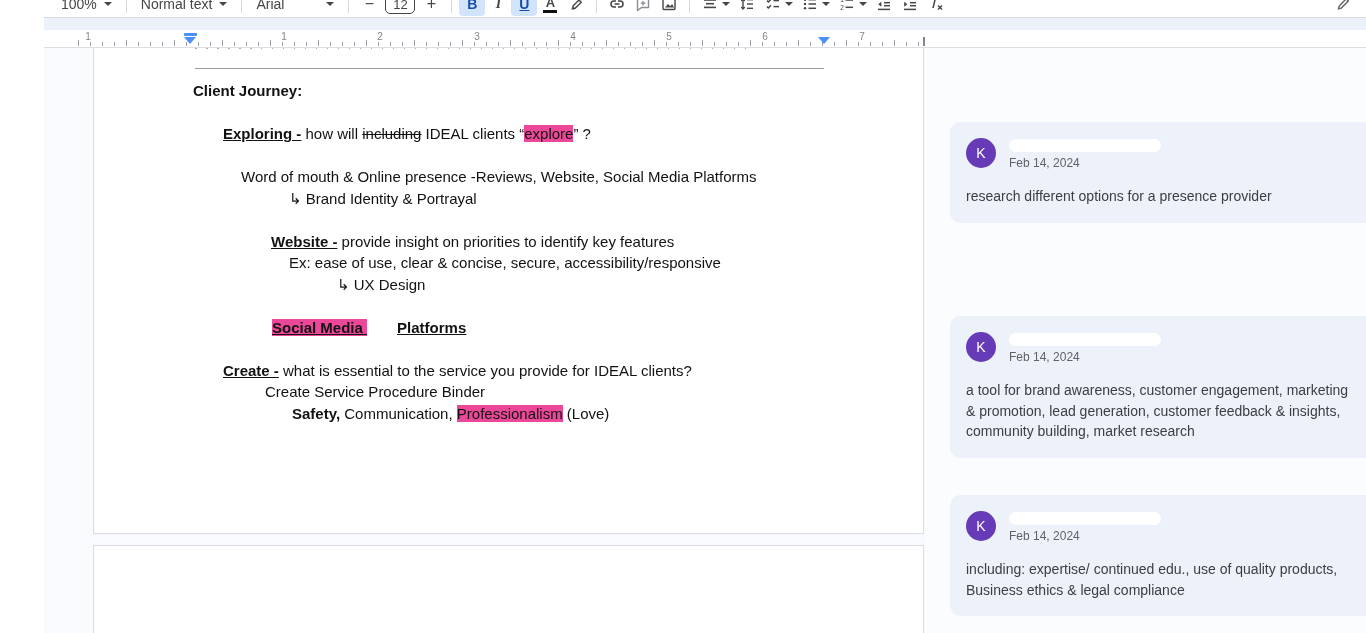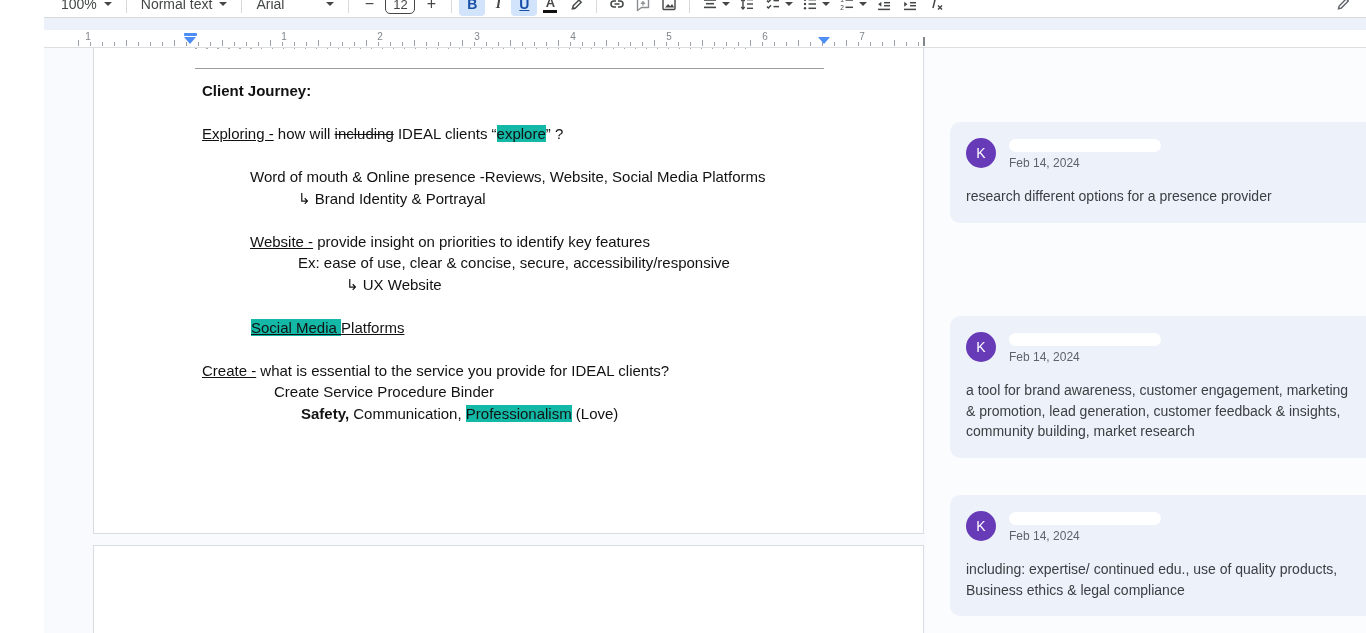--- a/index.html
+++ b/index.html
@@ -43,26 +43,26 @@
 
   
   .canvas { flex:1 1 auto; position:relative; overflow:hidden; }
   .doc-bg { position:absolute; left:0; top:0; width:882px; height:100%; background:#f8fafd; }
   .page { position:absolute; background:#fff; border:1px solid #d9dce1; }
   .page1 { left:49px; top:-6px; width:831px; height:492px; }
   .page2 { left:49px; top:497px; width:831px; height:320px; }
   .clipped-frag { position:absolute; left:101px; top:1px; width:560px; height:5px; overflow:hidden;
     background:repeating-linear-gradient(90deg, rgba(95,99,104,.55) 0 1.5px, transparent 1.5px 11px); }
   .doc-hr { position:absolute; left:101px; top:25px; width:629px; border-top:1px solid #9e9e9e; }
-  .doc-content { position:absolute; left:108px; top:37px; width:660px; font-size:15px; line-height:21.5px; color:#121212; cursor:text; }
+  .doc-content { position:absolute; left:99px; top:37px; width:660px; font-size:15px; line-height:21.5px; color:#121212; cursor:text; }
   .doc-line { min-height:21.5px; white-space:pre-wrap; }
   .run-b { font-weight:700; }
-  .run-bu { font-weight:400; text-decoration:underline; }
+  .run-bu { font-weight:700; text-decoration:underline;margin-left:30px; }
   .run-s { text-decoration:line-through; }
-  .run-hl { background:#14b8a6; }
+  .run-hl { background:#ec4899; }
 
   
   .comments-panel { position:absolute; left:882px; top:0; right:0; bottom:0; background:#fbfcfe; }
   .comment-card { position:absolute; left:24px; width:426px; background:#edf1fa; border-radius:10px; padding:16px; cursor:pointer; }
   .cc-header { display:flex; align-items:flex-start; gap:13px; height:34px; }
   .cc-avatar { width:30px; height:30px; border-radius:50%; background:#673ab7; color:#fff; display:flex; align-items:center; justify-content:center; font-size:14px; flex:0 0 auto; }
   .cc-meta { padding-top:1px; }
   .cc-name-pill { width:152px; height:13px; background:#fff; border-radius:7px; }
   .cc-date { font-size:12px; color:#5f6368; margin-top:4px; }
   .cc-text { margin-top:14px; font-size:14px; line-height:20.5px; color:#3c4043; }
@@ -294,21 +294,21 @@
         <div class="doc-content" id="doc-content">
             <div class="doc-line"><span class="run-b">Client Journey:</span></div>
             <div class="doc-line"></div>
             <div class="doc-line"><span class="run-bu">Exploring -</span><span class=""> how will </span><span class="run-s">including</span><span class=""> IDEAL clients “</span><span class="run-hl">explore</span><span class="">” ?</span></div>
             <div class="doc-line"></div>
             <div class="doc-line" style="padding-left: 48px;"><span class="">Word of mouth &amp; Online presence -Reviews, Website, Social Media Platforms</span></div>
             <div class="doc-line" style="padding-left: 96px;"><span class="">↳ Brand Identity &amp; Portrayal</span></div>
             <div class="doc-line"></div>
             <div class="doc-line" style="padding-left: 48px;"><span class="run-bu">Website -</span><span class=""> provide insight on priorities to identify key features</span></div>
             <div class="doc-line" style="padding-left: 96px;"><span class="">Ex: ease of use, clear &amp; concise, secure, accessibility/responsive</span></div>
-            <div class="doc-line" style="padding-left: 144px;"><span class="">↳ UX Website</span></div>
+            <div class="doc-line" style="padding-left: 144px;"><span class="">↳ UX Design</span></div>
             <div class="doc-line"></div>
             <div class="doc-line" style="padding-left: 49px;"><span class="run-bu run-hl">Social Media </span><span class="run-bu">Platforms</span></div>
             <div class="doc-line"></div>
             <div class="doc-line"><span class="run-bu">Create -</span><span class=""> what is essential to the service you provide for IDEAL clients?</span></div>
             <div class="doc-line" style="padding-left: 72px;"><span class="">Create Service Procedure Binder</span></div>
             <div class="doc-line" style="padding-left: 99px;"><span class="run-b">Safety,</span><span class=""> Communication, </span><span class="run-hl">Professionalism</span><span class=""> (Love)</span></div>
           </div>
       </div>
       <div class="page page2"></div>
     </div>

